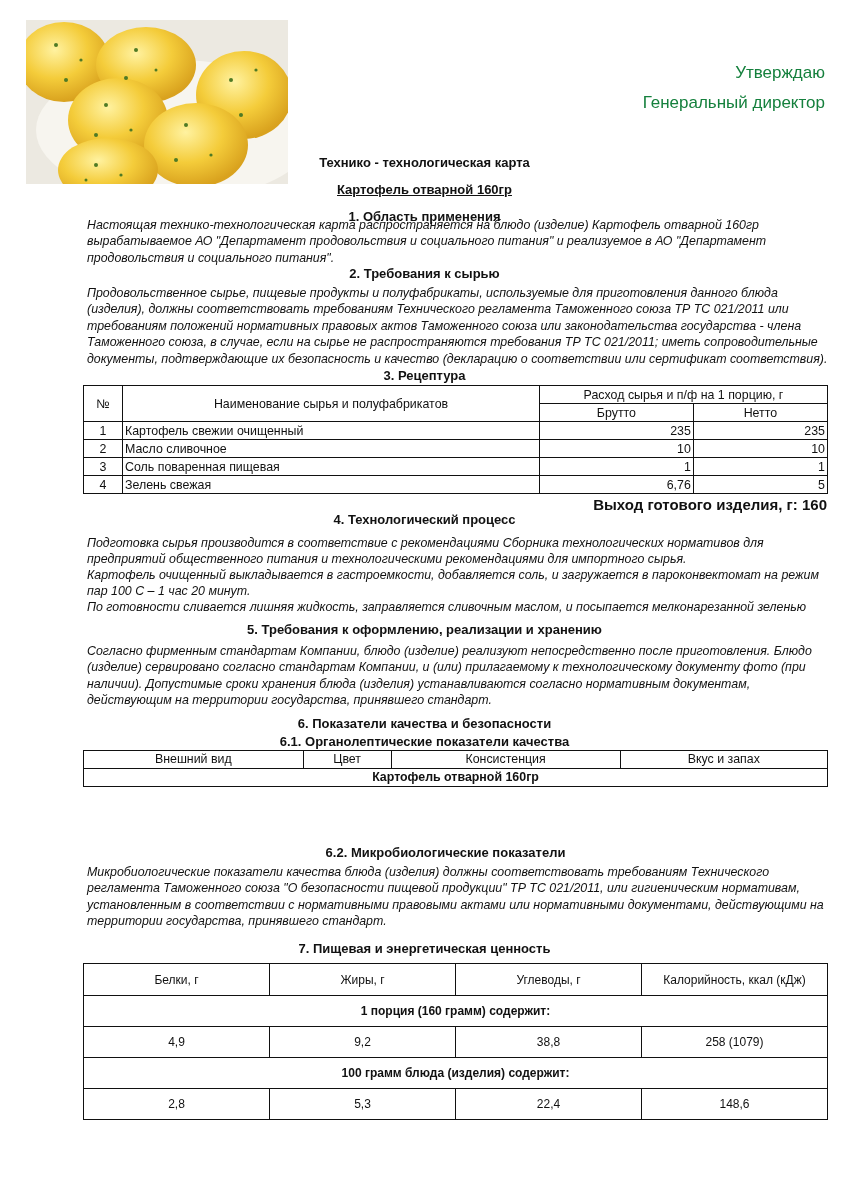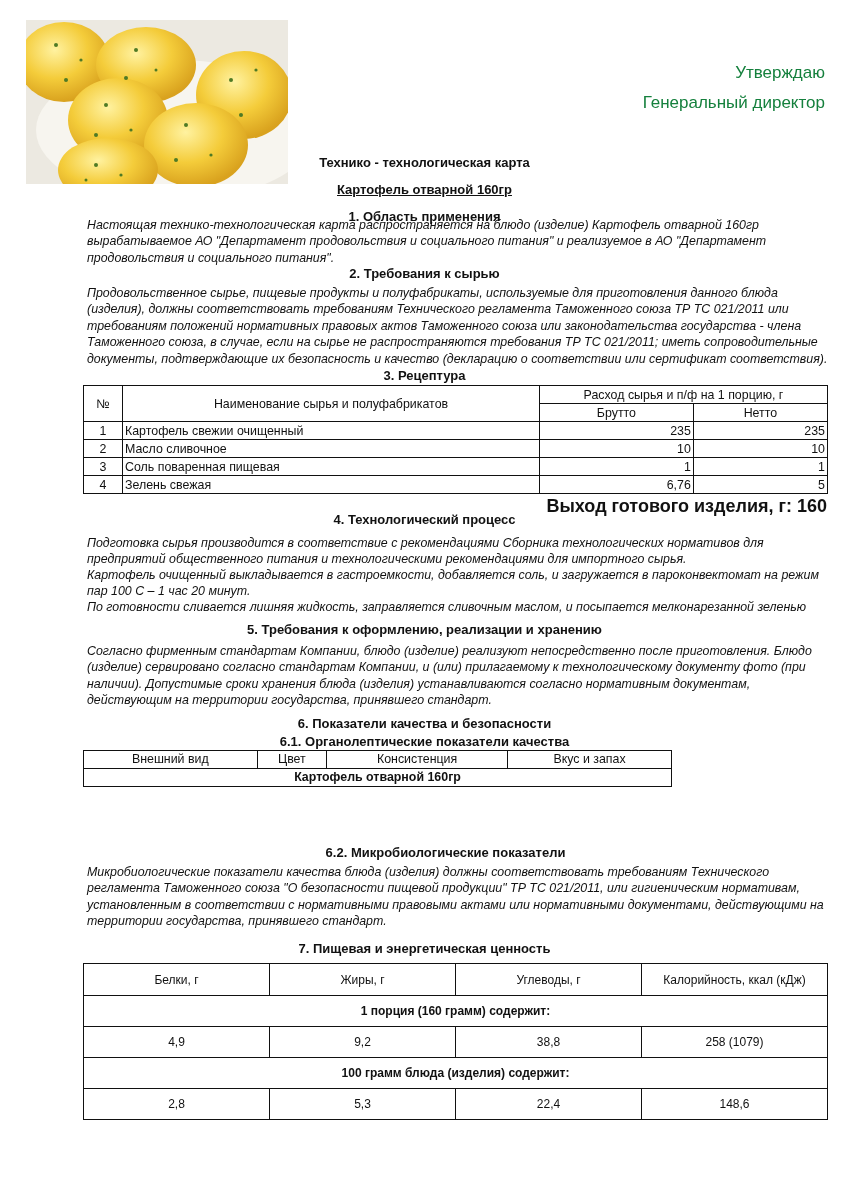--- a/index.html
+++ b/index.html
@@ -28,22 +28,22 @@
     position: absolute; left: 87px; width: 748px; font-size: 12.4px; line-height: 16.4px; font-style: italic;
   }
   table { border-collapse: collapse; position: absolute; font-size: 12.4px; }
   td, th { border: 1.3px solid #111; padding: 0 2px; font-weight: normal; }
   .recipe { left: 83px; top: 385px; width: 745px; }
   .recipe td, .recipe th { height: 17px; line-height: 16px; }
   .recipe .num { text-align: center; width: 34px; }
   .recipe .name { width: 412px; }
   .recipe .val { text-align: right; }
   .recipe .hdr { text-align: center; }
-  .yield { right: 22px; top: 496px; font-weight: bold; font-size: 18px; }
-  .organo { left: 83px; top: 750px; width: 589px; }
+  .yield { right: 22px; top: 496px; font-weight: bold; font-size: 15px; }
+  .organo { left: 83px; top: 750px; width: 745px; }
   .organo td, .organo th { height: 17px; line-height: 16px; vertical-align: top; }
   .organo th { text-align: center; }
   .organo .sub { text-align: center; font-weight: bold; }
   .organo .tall td { height: 52px; line-height: 16px; }
   .nutr { left: 83px; top: 963px; width: 745px; }
   .nutr td, .nutr th { text-align: center; height: 30px; font-size: 12px; }
   .nutr th { height: 31px; }
   .nutr .sub { font-weight: bold; }
 </style>
 </head>

